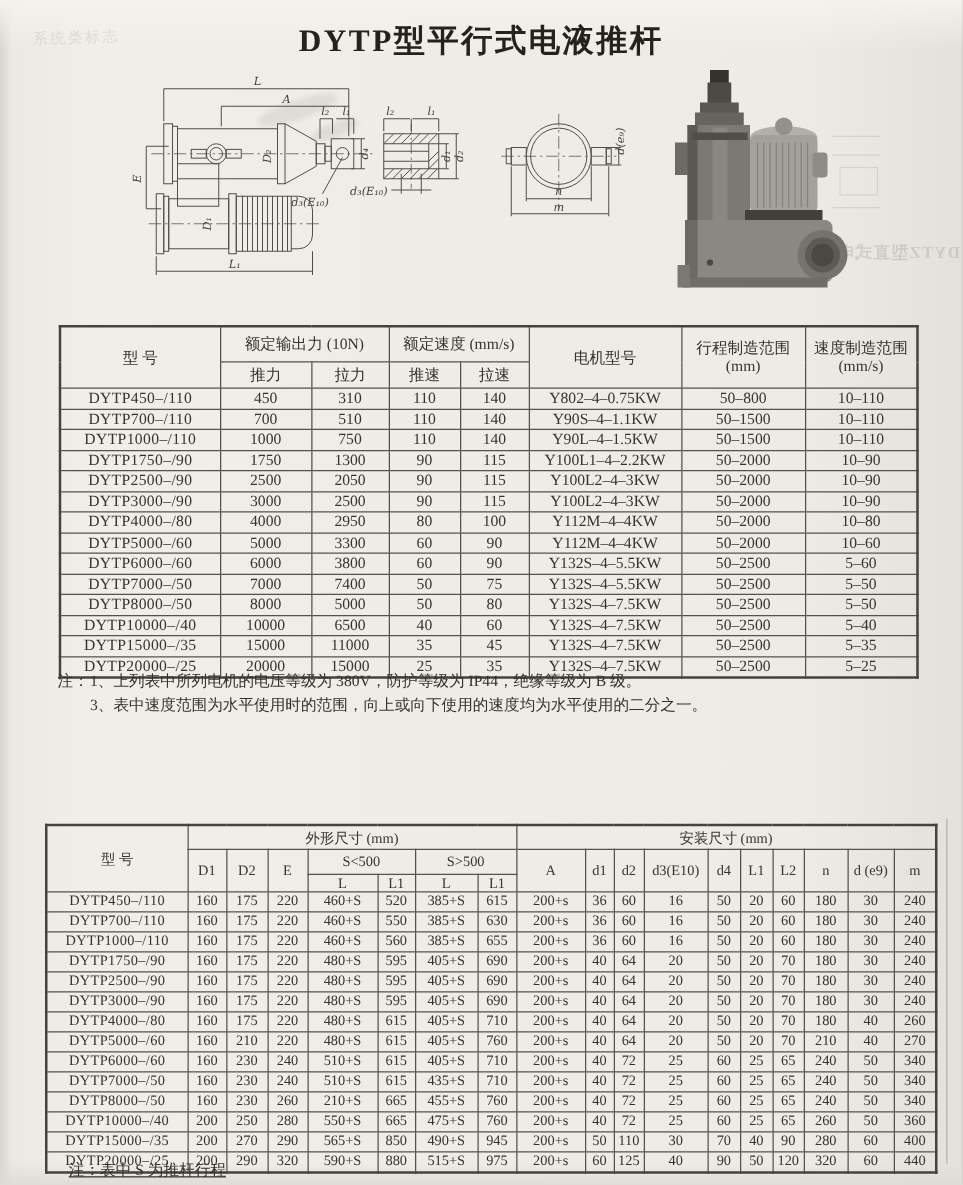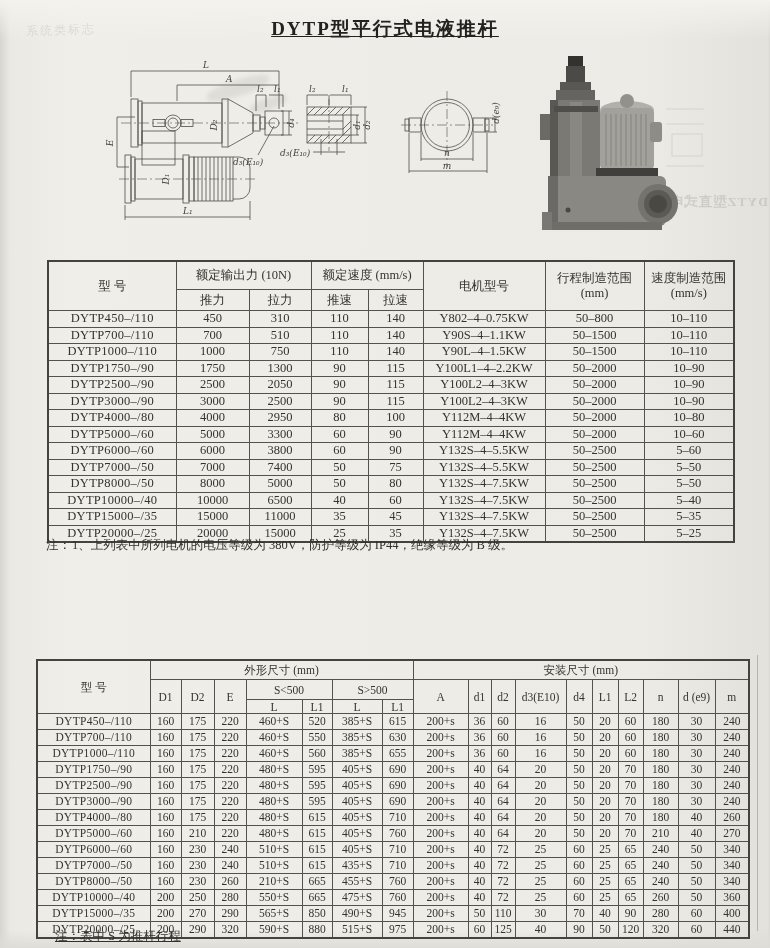--- a/index.html
+++ b/index.html
@@ -4,21 +4,21 @@
 <style>
   html,body{margin:0;padding:0;}
   body{width:770px;height:948px;overflow:hidden;background:#cfcdc8;}
   .page{position:absolute;left:0;top:0;width:770px;height:948px;
     background:linear-gradient(90deg,#d7d5cf 0px,#ebe9e4 10px,#f0eee9 70px,#edebe6 640px,#e3e1db 768px,#dad8d2 770px);
     font-family:"Liberation Serif","DejaVu Serif",serif;color:#35332f;}
   .page::before{content:"";position:absolute;inset:0;pointer-events:none;
     background:linear-gradient(180deg,#f4f2ed 0px,rgba(244,242,237,0) 40px),
                linear-gradient(0deg,#dedcd6 0px,rgba(222,220,214,0) 18px);}
   .title{position:absolute;top:16px;left:0;width:100%;text-align:center;
-    font-size:19px;font-weight:bold;letter-spacing:2px;color:#23221f;text-decoration:underline;}
+    font-size:25px;font-weight:bold;letter-spacing:2px;color:#23221f;}
   .section-title{position:absolute;font-size:14px;font-weight:bold;color:#2b2a26;letter-spacing:1px;white-space:nowrap;}
   .st1{left:45px;top:236px;}
   .st2{left:36px;top:634px;}
   table{border-collapse:collapse;table-layout:fixed;position:absolute;}
   th,td{border:1px solid #55524b;text-align:center;vertical-align:middle;padding:0;
     font-weight:normal;color:#35332f;overflow:hidden;white-space:nowrap;}
   .t1{left:47px;top:260px;width:686px;font-size:12.5px;border:2px solid #45433d;}
   .t1 thead tr.hr1 th{height:27px;}
   .t1 thead tr.hr2 th{height:20px;}
   .t1 tbody td{height:15.5px;line-height:15.5px;}
@@ -407,20 +407,21 @@
           <td>Y132S–4–7.5KW</td>
           <td>50–2500</td>
           <td>5–25</td>
         </tr>
       </tbody>
   </table>
 
   <div class="notes">
     <span class="note-prefix">注：</span>
     <div class="note-item">1、上列表中所列电机的电压等级为 380V，防护等级为 IP44，绝缘等级为 B 级。</div>
+    <div class="note-item">3、表中速度范围为水平使用时的范围，向上或向下使用的速度均为水平使用的二分之一。</div>
   </div>
 
 
   <table class="t2">
     <colgroup>
       <col style="width:113px">
         <col style="width:31px">
         <col style="width:33px">
         <col style="width:32px">
       <col style="width:56px">

